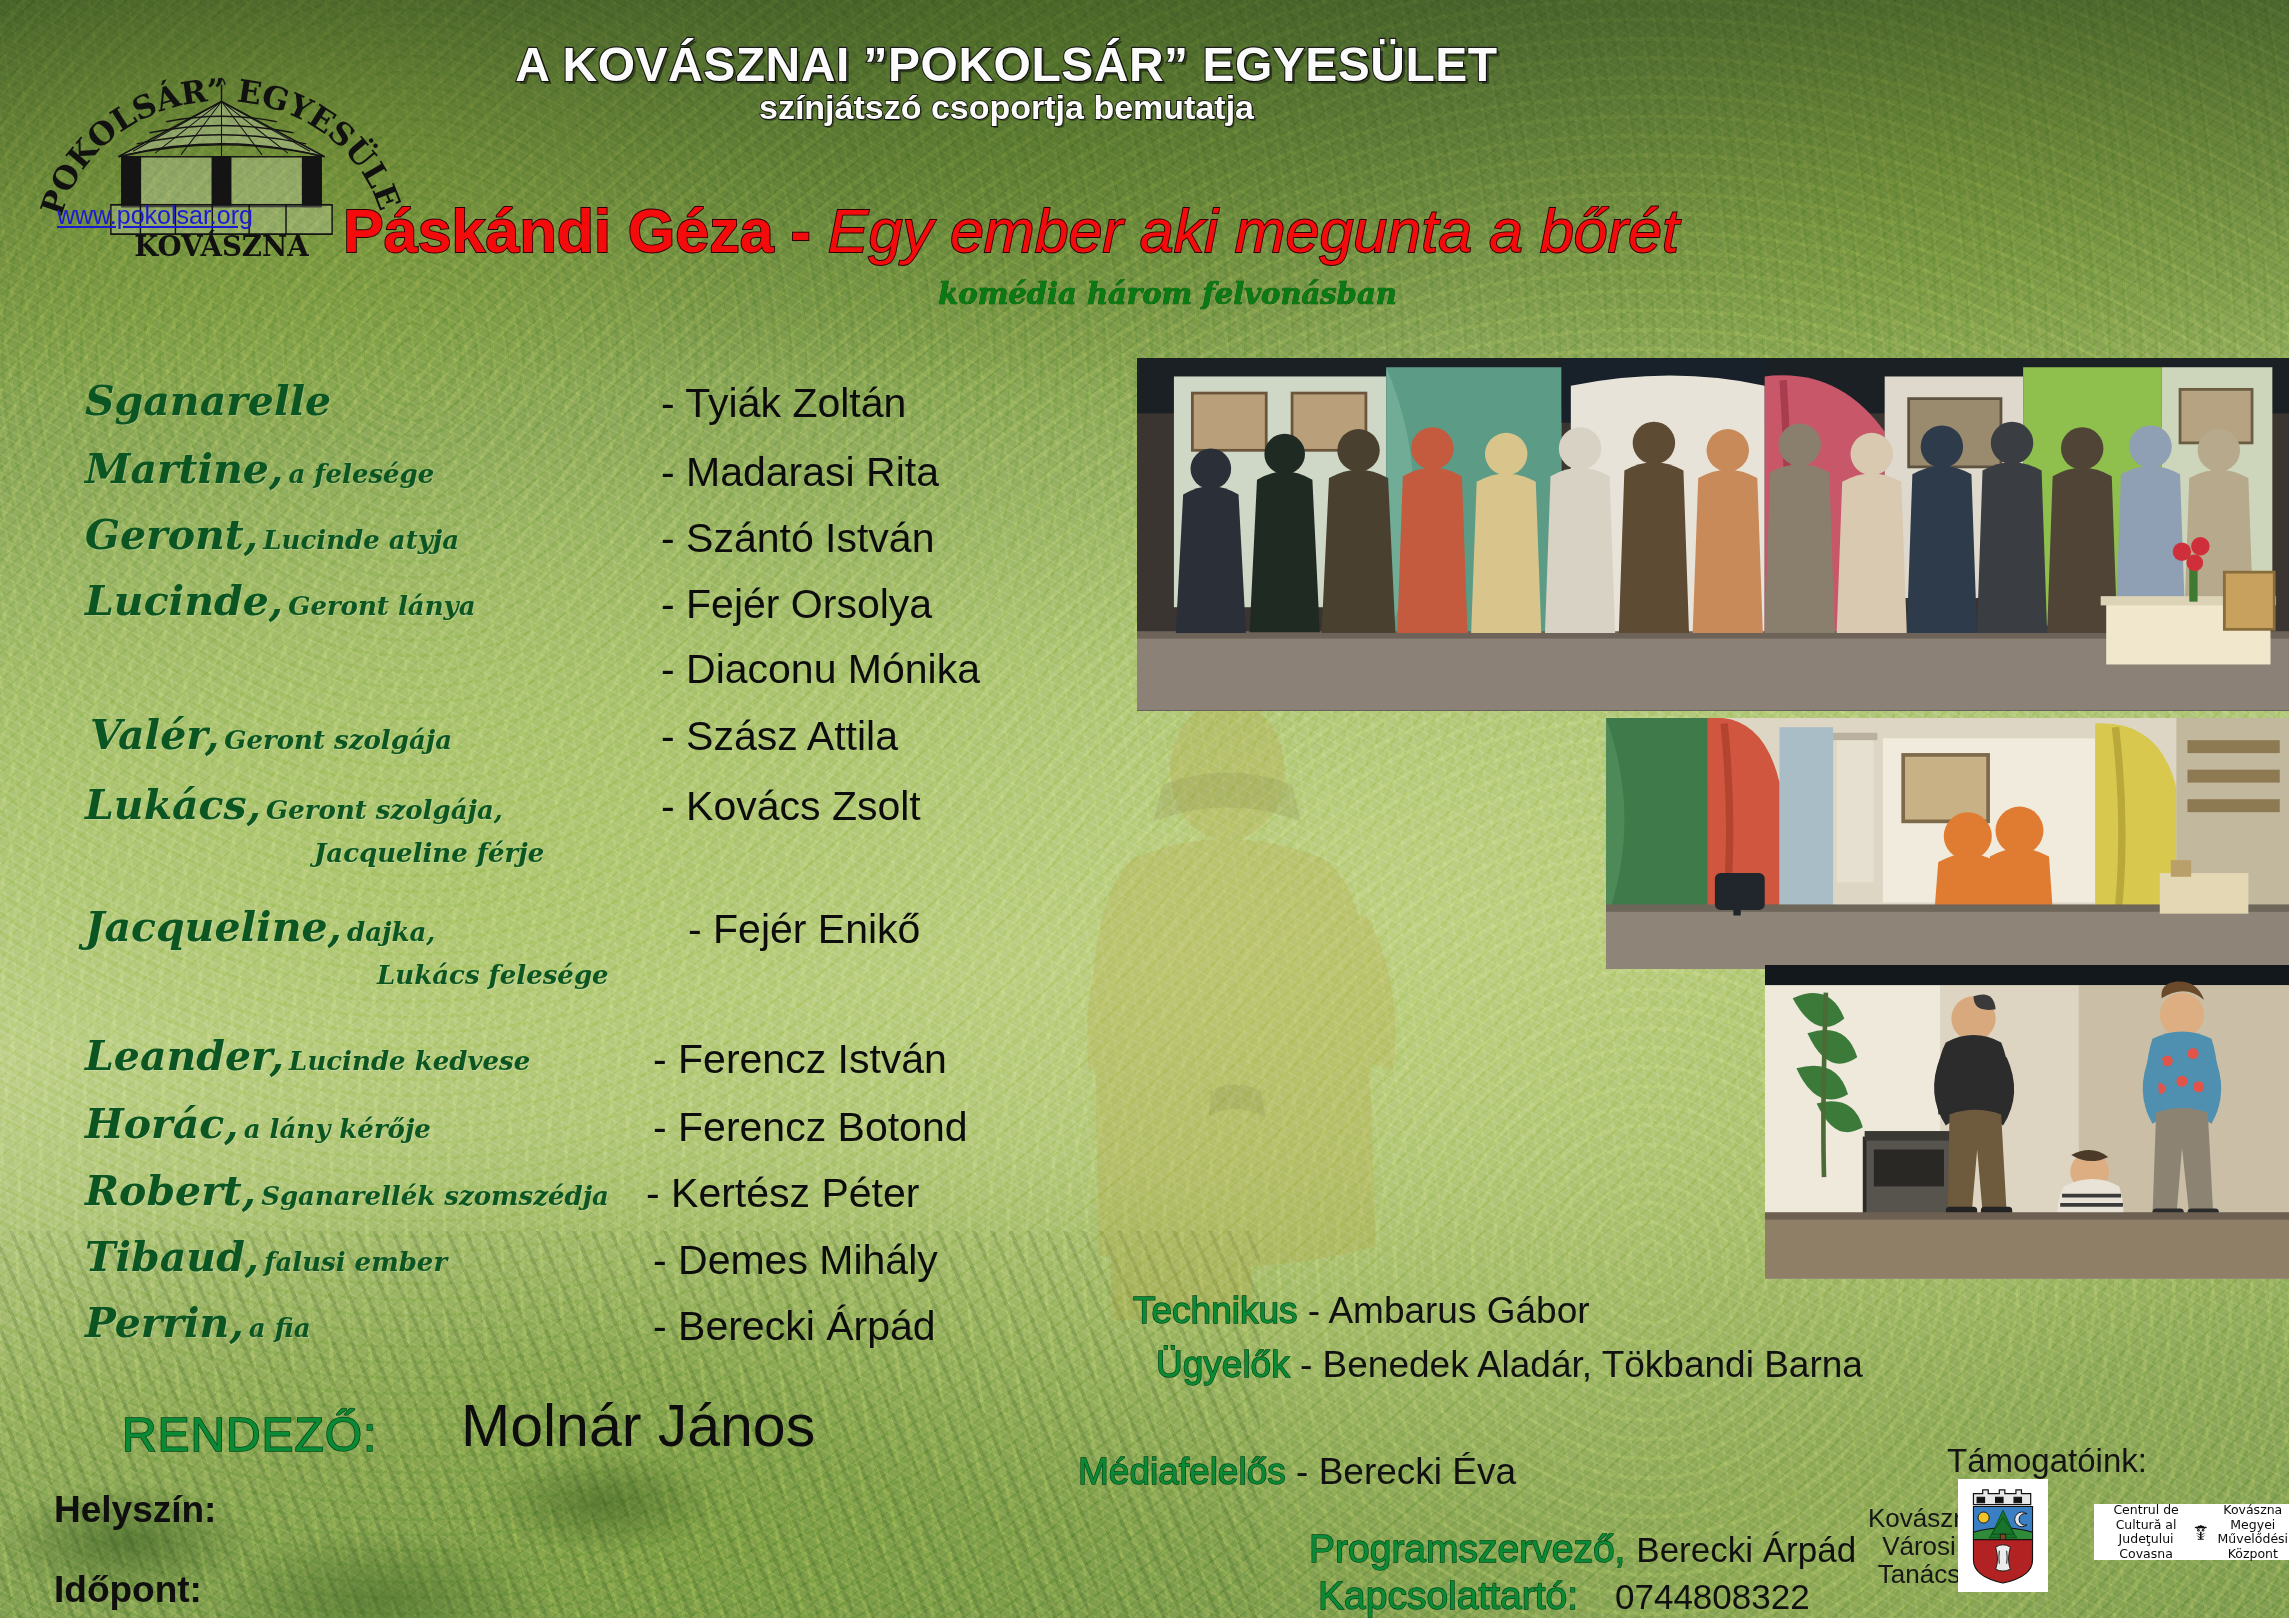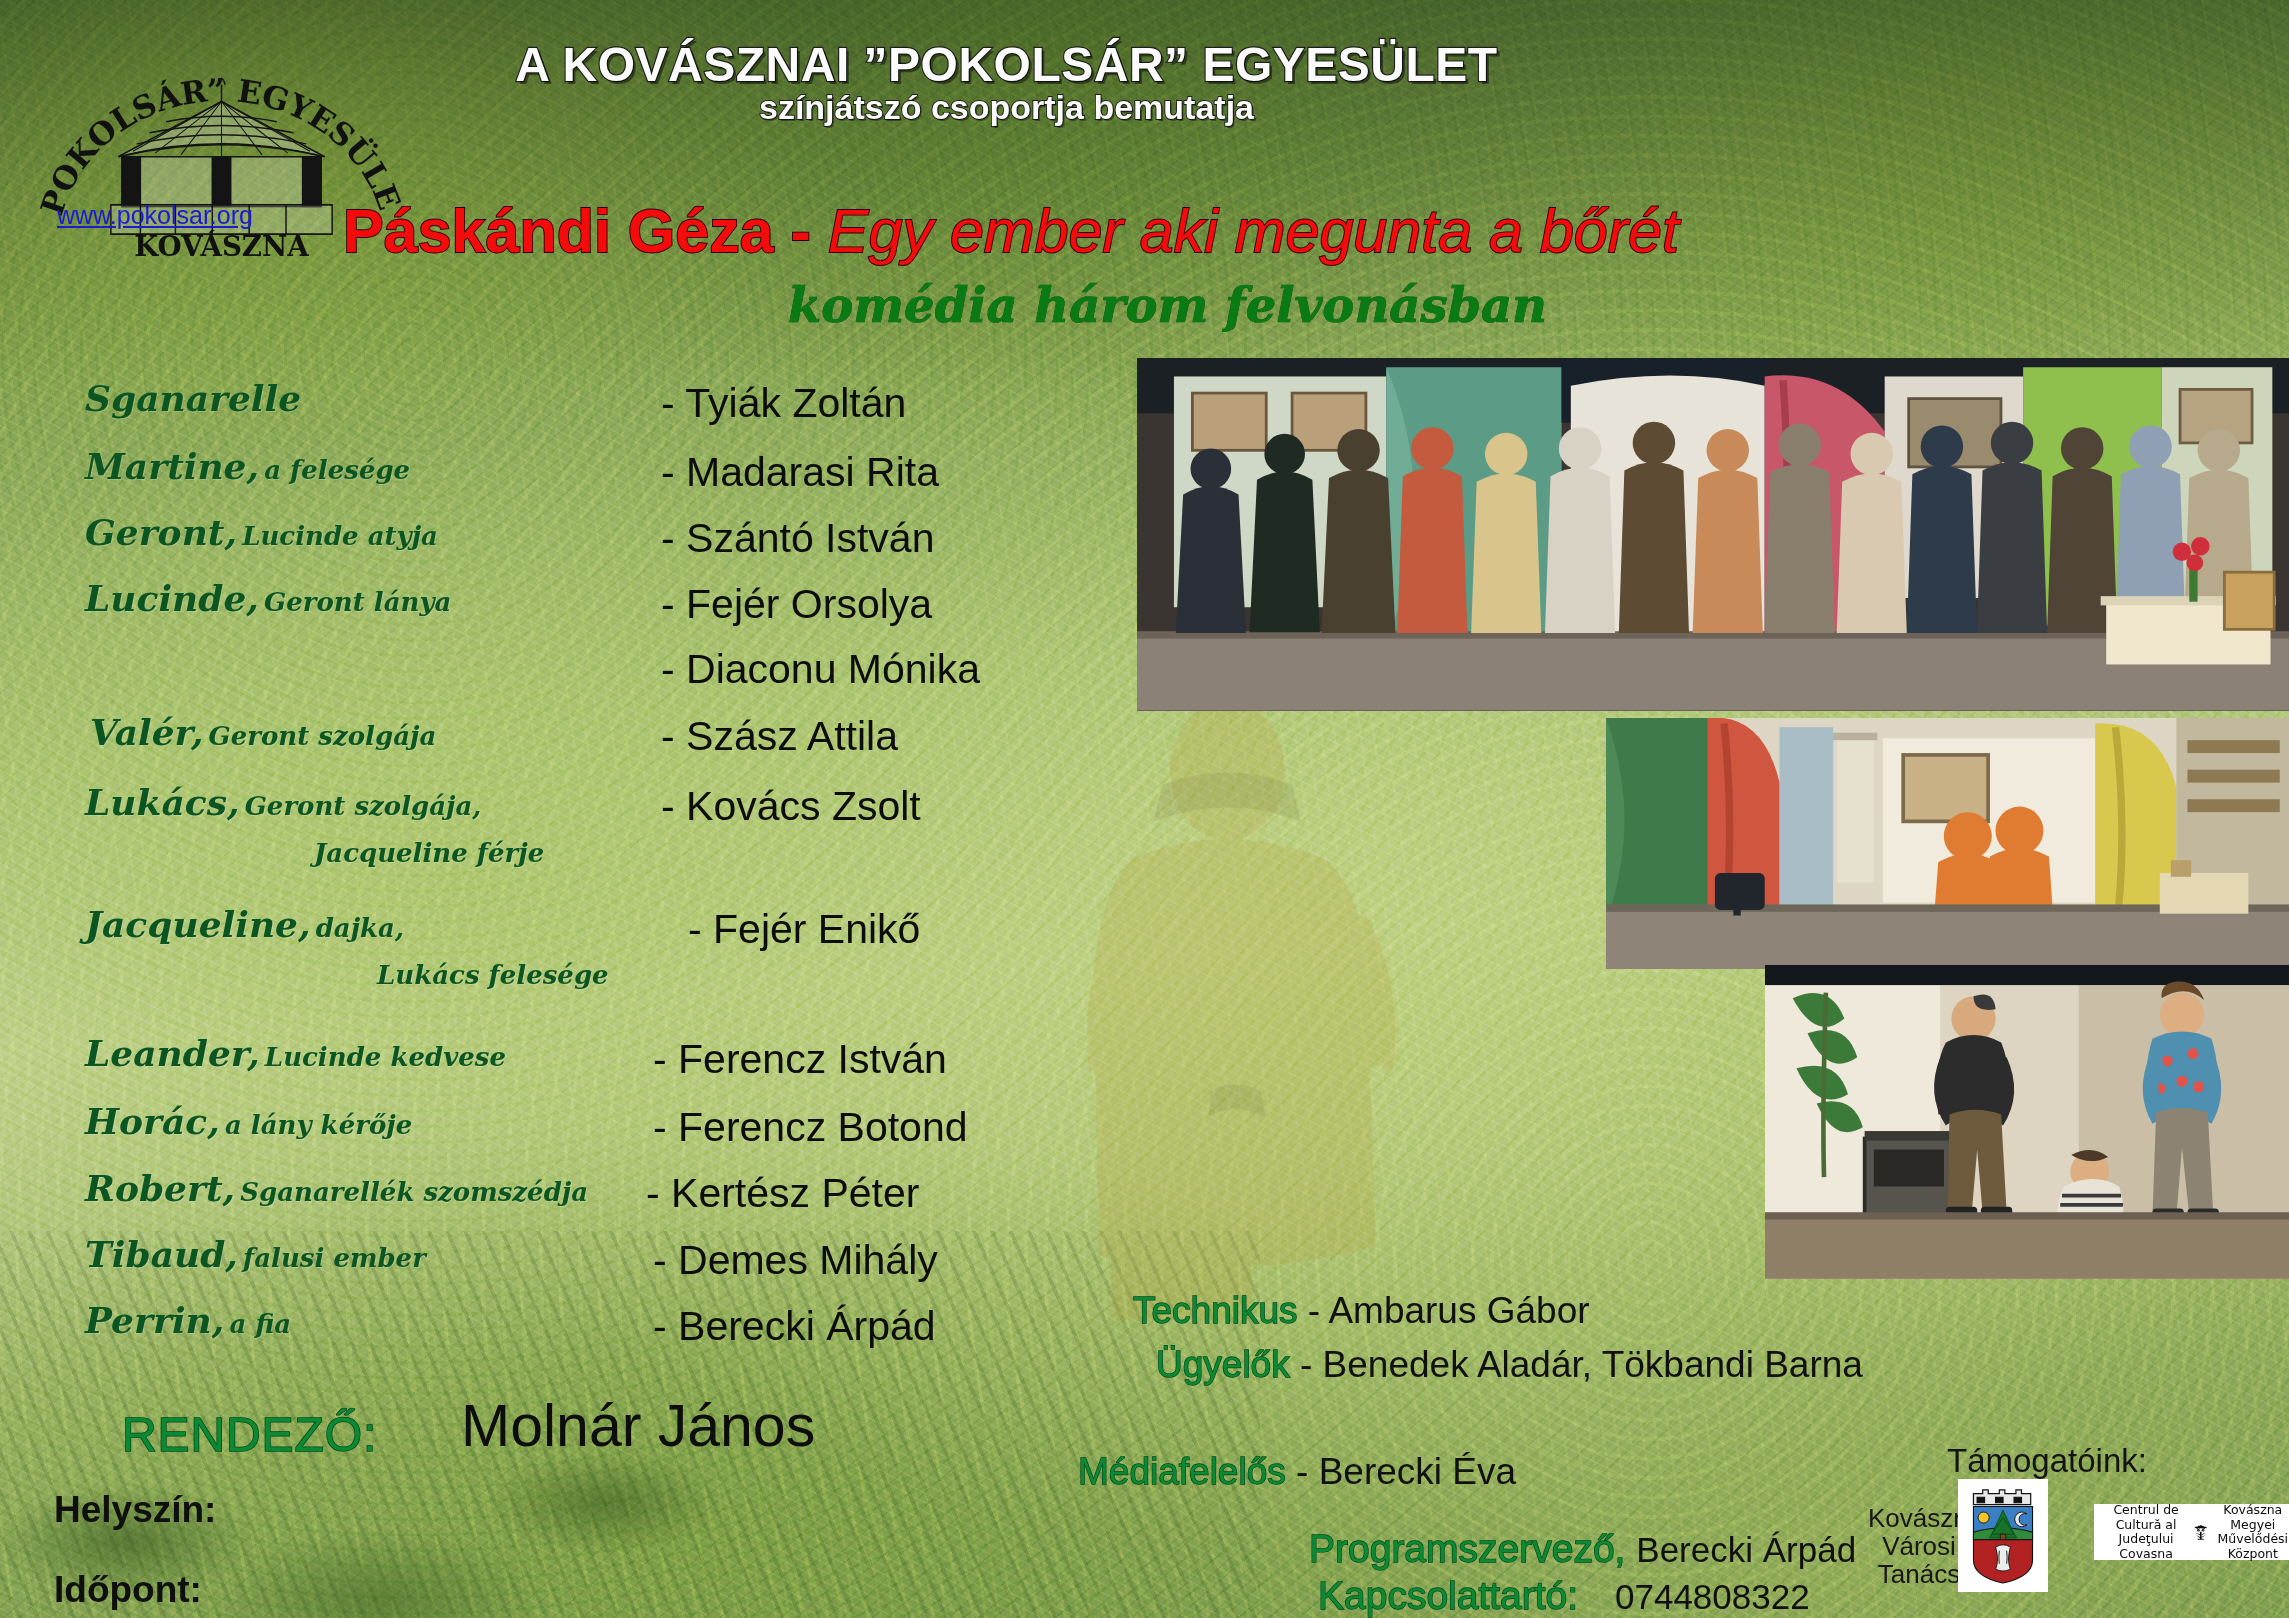--- a/index.html
+++ b/index.html
@@ -104,38 +104,38 @@
     paint-order: stroke fill;
   }
   .title-play {
     font-size: 61px; font-weight: normal; font-style: italic; color: #f40b0b;
     -webkit-text-stroke: 1.8px #2a0000;
     paint-order: stroke fill;
   }
   .subtitle {
     position: absolute; left: 646px; top: 277px; width: 1043px;
     text-align: center;
-    font-size: 48px; font-style: italic; font-weight: bold;
+    font-size: 29px; font-style: italic; font-weight: bold;
     font-family: "DejaVu Serif", serif;
     color: #0a7a14;
     -webkit-text-stroke: 0.7px #064a0c;
     paint-order: stroke fill;
   }
 
   
   .cast { position: absolute; left: 0; top: 0; }
   .role {
     position: absolute;
     font-family: "DejaVu Serif", serif;
     font-style: italic; font-weight: bold;
     color: #0b5522;
     white-space: nowrap;
     text-shadow: 0.9px 0.9px 0 rgba(255,255,255,.18);
   }
-  .role .rname { font-size: 36px; text-align: center; }
+  .role .rname { font-size: 41px; text-align: center; }
   .role .rdesc { font-size: 26px; }
   .role .rdesc2 { font-size: 26px; }
   .actor {
     position: absolute;
     font-size: 41px;
     color: #0c0c0c;
     white-space: nowrap;
   }
 
   

